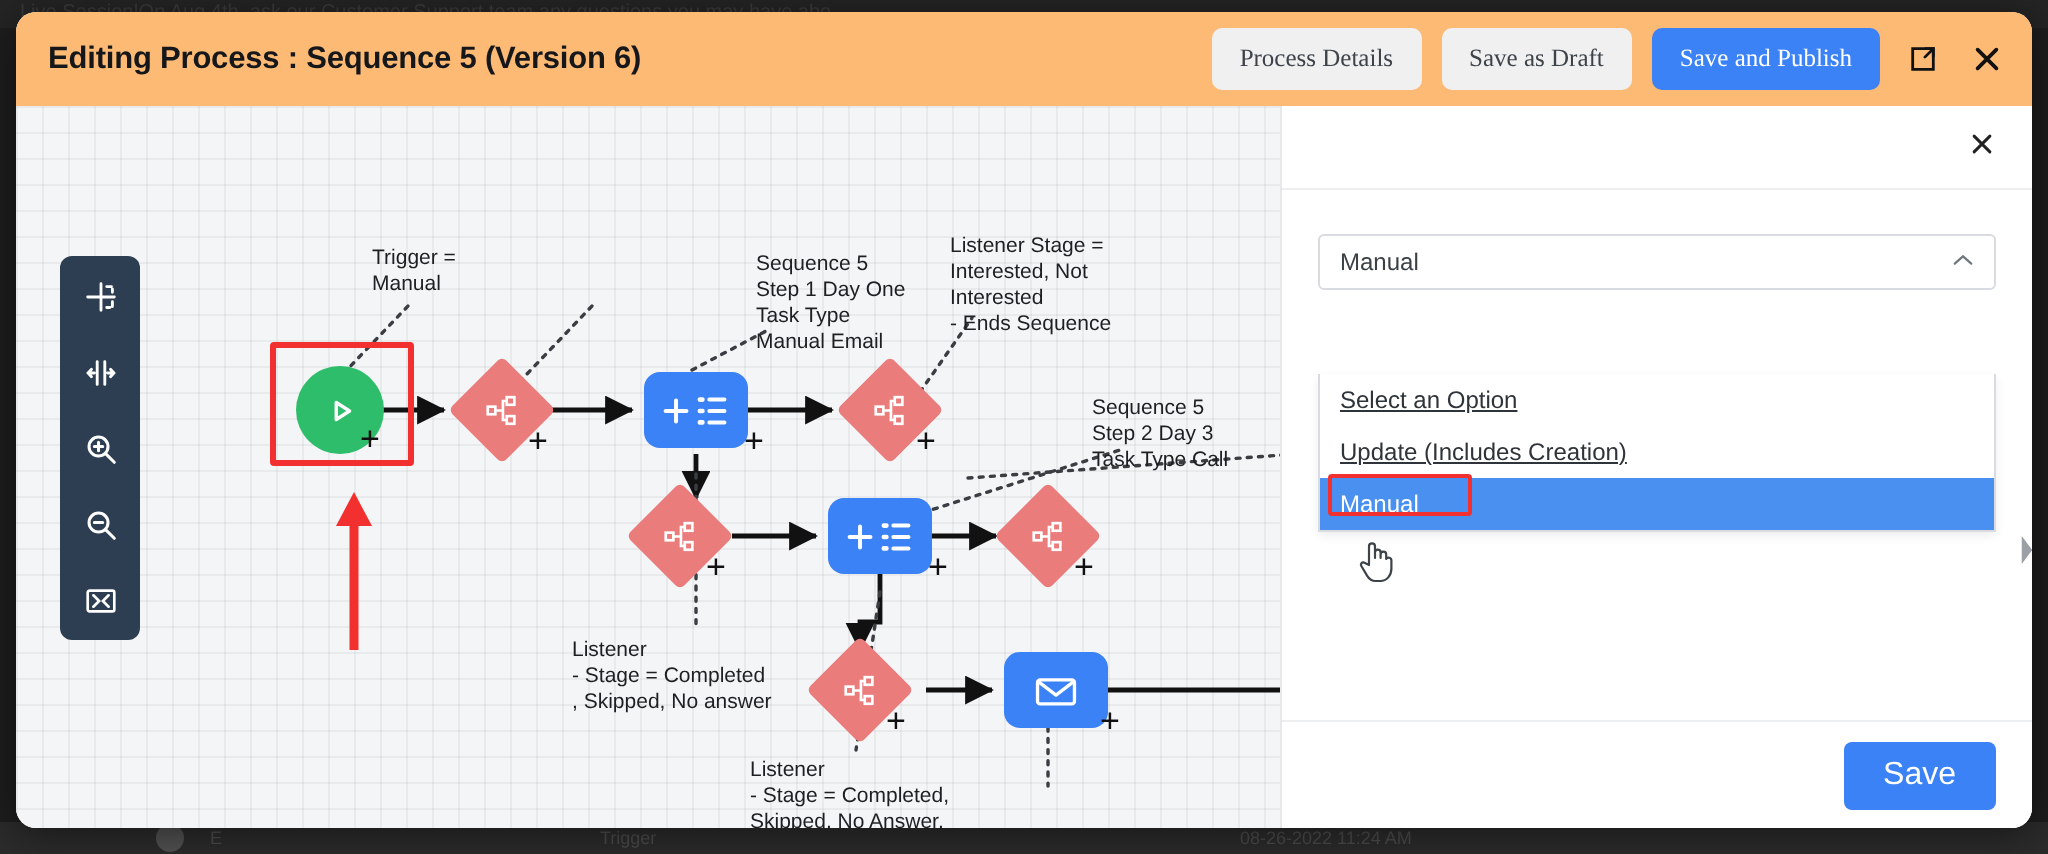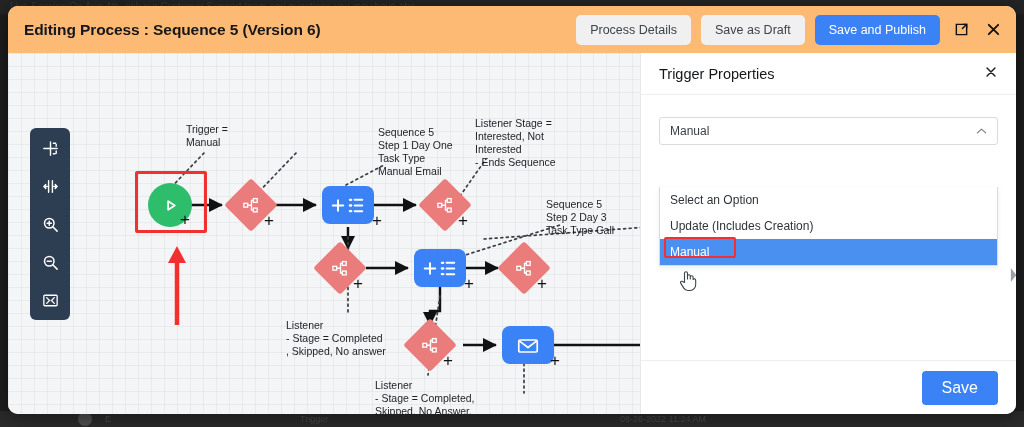--- a/index.html
+++ b/index.html
@@ -33,21 +33,21 @@
     background: #ffffff; border-radius: 10px; overflow: hidden;
     box-shadow: 0 3px 18px rgba(0,0,0,.45);
   }
   .modal-header {
     position: relative; height: 47px; background: #fdba74;
     display: flex; align-items: center; padding: 0 12px 0 16px;
   }
   .modal-title {
     font-size: 15.5px; font-weight: bold; color: #15171a; letter-spacing: -.1px;
   }
-  .hdr-actions { margin-left: auto; display: flex; align-items: center; gap: 10px; }
+  .hdr-actions { margin-left: auto; display: flex; align-items: center; gap: 10px; font-family: Liberation Serif, serif; }
   .btn {
     border: none; border-radius: 5px; font-size: 12.5px;
     padding: 8px 14px; cursor: pointer; font-family: inherit; white-space: nowrap;
   }
   .btn-grey { background: #f0f0f1; color: #3d4349; }
   .btn-blue { background: #3b82f6; color: #fff; }
   .icon-btn {
     width: 22px; height: 22px; display: flex; align-items: center;
     justify-content: center; cursor: pointer; color: #111;
   }
@@ -124,21 +124,21 @@
     color: #3b4047; background: #fff; cursor: pointer;
   }
   .select .chev { margin-left: auto; color: #707880; font-size: 10px; }
   .dropdown {
     position: absolute; left: 18px; right: 18px; top: 92px;
     border: 1px solid #d8dbdf; border-top: none; background: #fff; z-index: 9;
     box-shadow: 0 2px 5px rgba(0,0,0,.07);
   }
   .opt {
     height: 26px; display: flex; align-items: center; padding: 0 10px;
-    font-size: 12px; color: #2f343a; cursor: pointer;
+    font-size: 12px; color: #2f343a; cursor: pointer; text-decoration: underline;
   }
   .opt.sel { background: #4a90f0; color: #fff; position: relative; }
   .opt-mark {
     position: absolute; left: 4px; top: -2px; width: 72px; height: 21px;
     border: 2.5px solid #f2302f; border-radius: 2px; pointer-events: none;
   }
   .cursor-hand { position: absolute; left: 678px; top: 268px; z-index: 12; }
   .panel-foot {
     height: 54px; border-top: 1px solid #eceef0; display: flex;
     align-items: center; justify-content: flex-end; padding: 0 18px;
@@ -360,21 +360,20 @@
 - Stage = Completed
 , Skipped, No answer</div>
         <div class="lbl" style="left:367px;top:326px">Listener
 - Stage = Completed,
 Skipped, No Answer,
 Voicemail</div>
       </div>
 
       <div class="panel">
         <div class="panel-head">
-          <div class="panel-title">Trigger Properties</div>
           <div class="panel-close">
             <svg width="14" height="14" viewBox="0 0 16 16" stroke="#222" stroke-width="1.7" stroke-linecap="round">
               <path d="M3.5 3.5l9 9M12.5 3.5l-9 9"></path>
             </svg>
           </div>
         </div>
 
         <div class="panel-content">
           <div class="select">
             <span>Manual</span>

